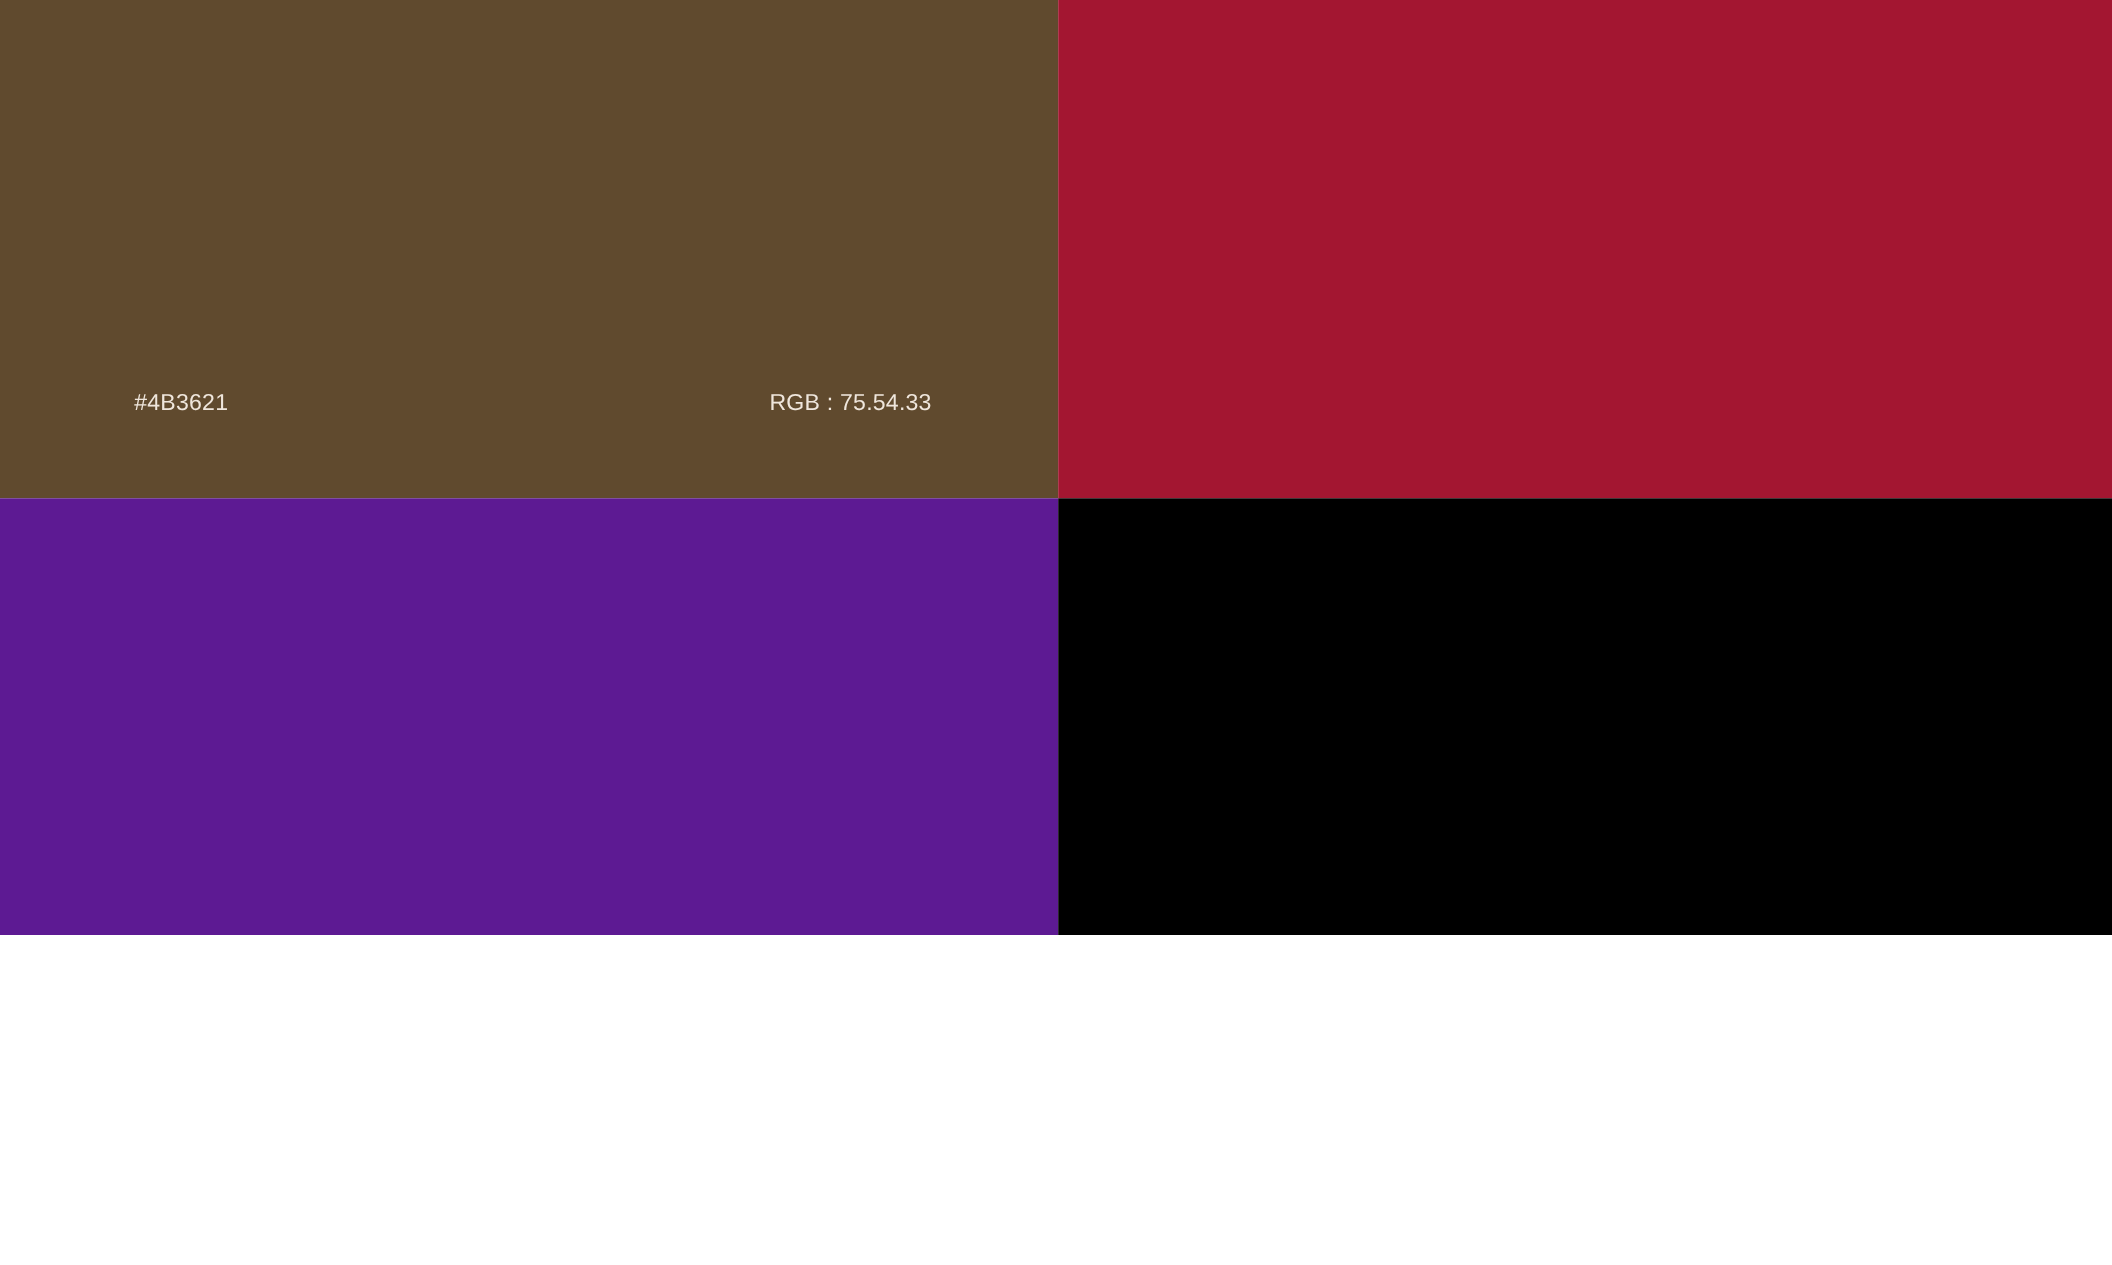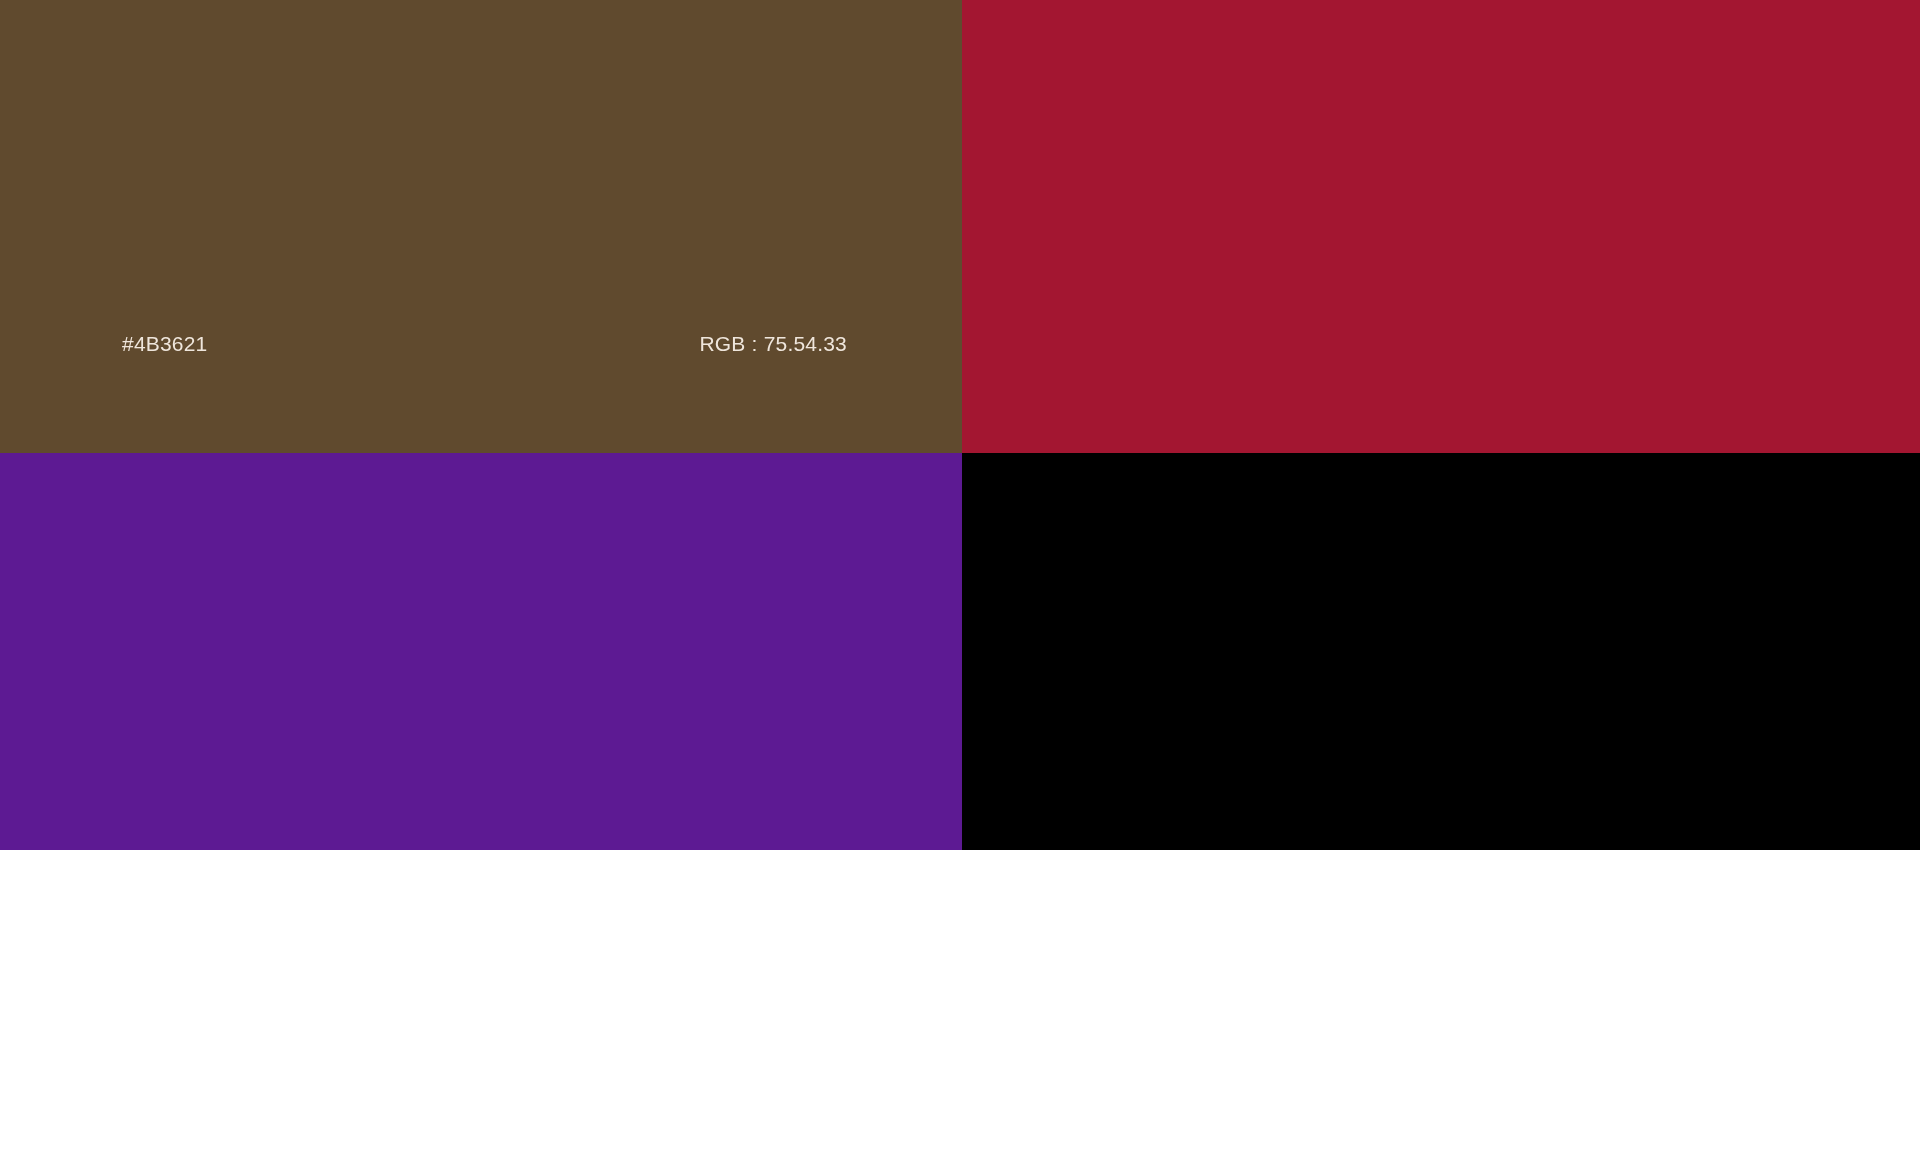--- a/index.html
+++ b/index.html
@@ -37,21 +37,21 @@
     font-size: 21px;
     letter-spacing: 0.2px;
     white-space: nowrap;
   }
   
   .row-1 .swatch-labels { top: 332px; }
   
   .col-left  .swatch-labels { padding-left: 122px;  padding-right: 115px; }
   .col-right .swatch-labels { padding-left: 118px;  padding-right: 115px; }
 
-  .hex-code { text-align: left; }
+  .hex-code { text-align: left; margin-top: 23px; }
   .rgb-code { text-align: right; }
 </style>
 </head>
 <body>
 
 <div class="palette">
 
   <div class="swatch row-1 col-left" style="background-color: rgb(96, 74, 46); color: rgb(239, 230, 220);">
     <div class="swatch-labels">
       <span class="hex-code">#4B3621</span>

